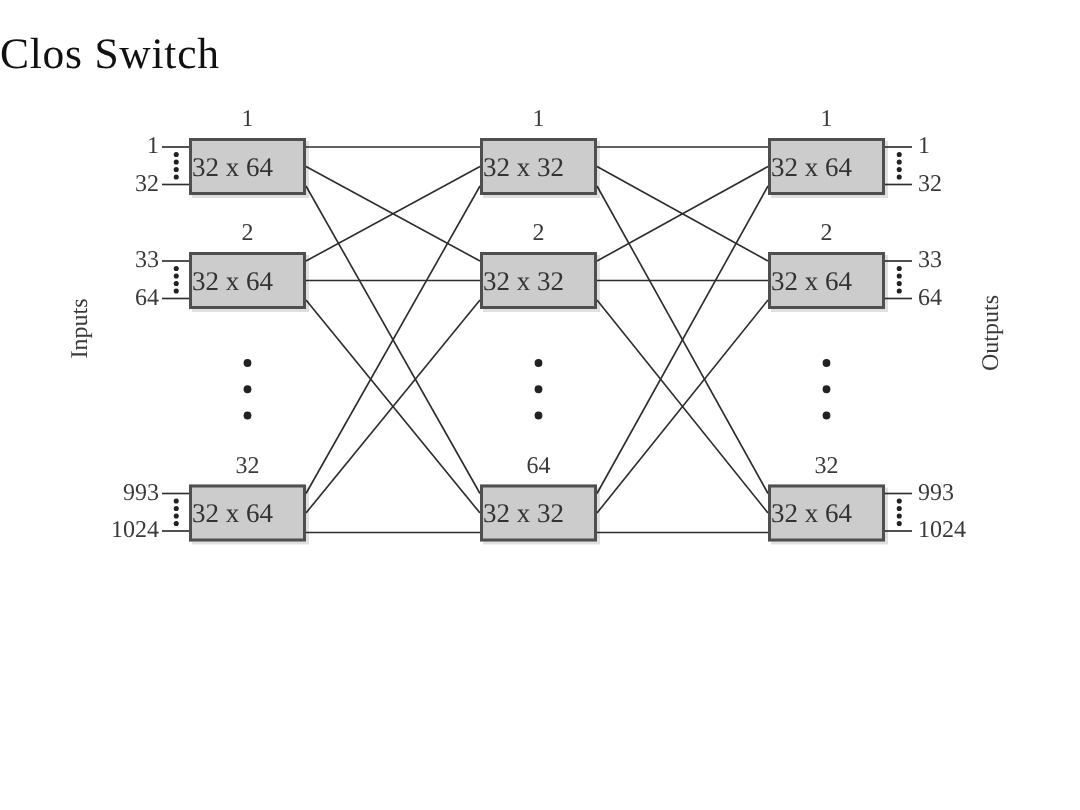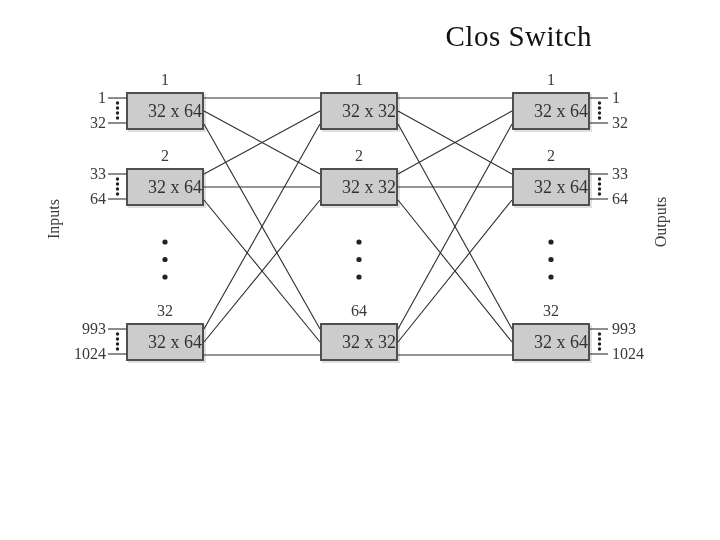--- a/index.html
+++ b/index.html
@@ -1,29 +1,29 @@
 <!DOCTYPE html>
 <html><head>
 <meta charset="utf-8">
 <style>
   html,body{margin:0;padding:0;background:#ffffff;}
   .canvas{
     position:relative;width:720px;height:540px;background:#ffffff;
     font-family:"Liberation Serif", serif; overflow:hidden;
   }
   .title{
-    position:absolute;left:0;top:20px;width:592px;text-align:right;
+    position:absolute;left:0;top:20px;width:592px;text-align:left;
     font-size:29px;color:#111111;letter-spacing:0.5px;
   }
   #wires{position:absolute;left:0;top:0;}
   .switch-box{
     position:absolute;width:74px;height:34px;
     background:#cccccc;border:2px solid #4f4f4f;
     box-shadow:2px 2px 0 rgba(0,0,0,0.12);
-    text-align:right;line-height:34px;font-size:18px;color:#333333;
+    text-align:left;line-height:34px;font-size:18px;color:#333333;
   }
   .unit-id{
     position:absolute;width:60px;text-align:center;
     font-size:16px;color:#3a3a3a;height:20px;line-height:20px;
   }
   .port{
     position:absolute;height:20px;line-height:20px;
     font-size:16px;color:#3a3a3a;
   }
   .port.in{width:50px;text-align:right;}

